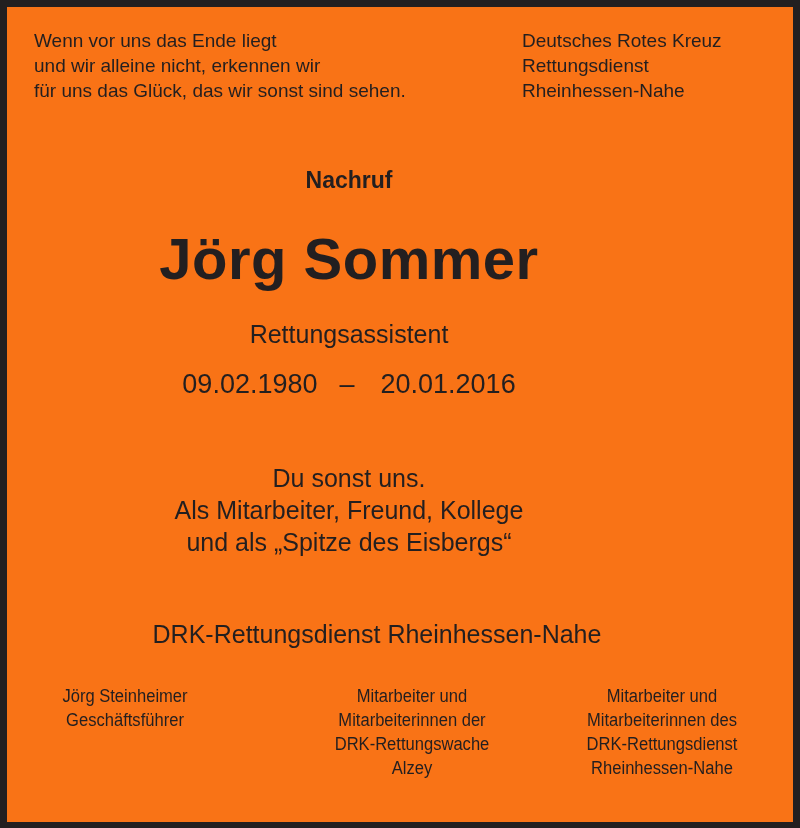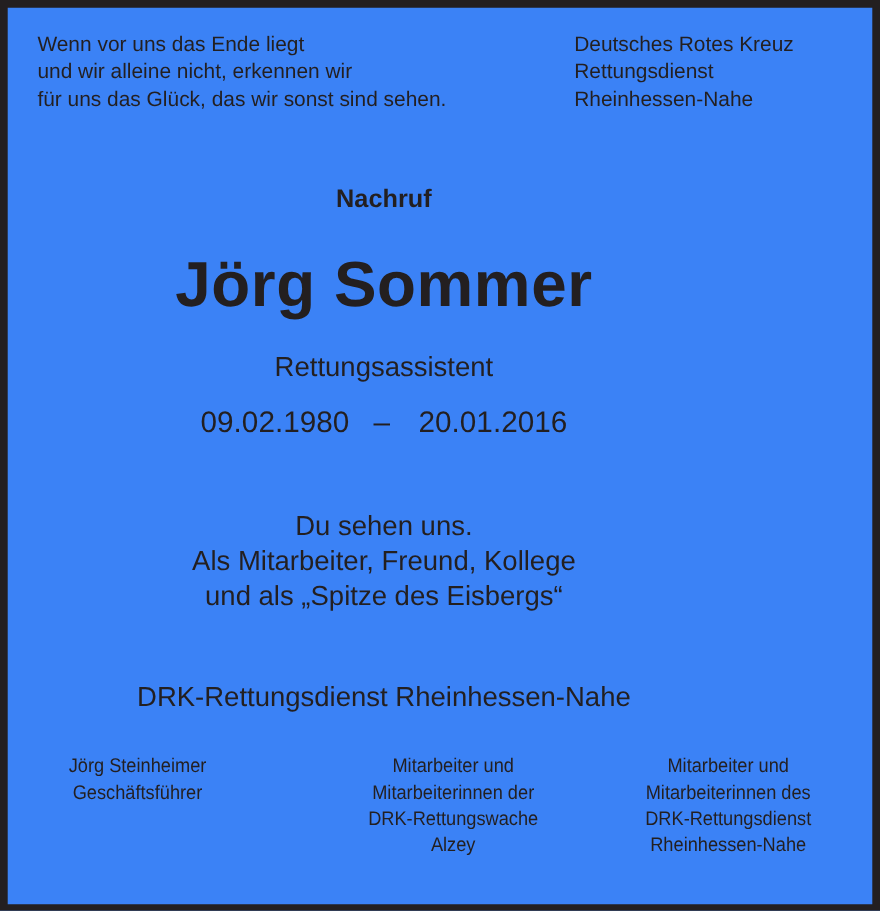--- a/index.html
+++ b/index.html
@@ -3,35 +3,35 @@
 <meta charset="utf-8">
 <style>
   html, body { margin: 0; padding: 0; background: #ffffff; }
   body { width: 800px; height: 828px; overflow: hidden; }
   .frame {
     position: absolute; left: 0; top: 0;
     width: 800px; height: 828px;
     box-sizing: border-box;
     border: 7px solid #231f20;
     border-bottom-width: 6px;
-    background: #3b82f6;
+    background: #f97316;
     color: #231f20;
     font-family: "Liberation Sans", sans-serif;
   }
   .abs { position: absolute; white-space: nowrap; }
   .poem { left: 27px; top: 21px; font-size: 19px; line-height: 25px; }
   .org { left: 515px; top: 21px; font-size: 19px; line-height: 25px; }
   .center { left: 0; width: 684px; text-align: center; }
   .nachruf { top: 158px; font-size: 23px; font-weight: bold; line-height: 30px; }
   .name { top: 216px; font-size: 58px; font-weight: bold; line-height: 72px; letter-spacing: 0.5px; }
   .role { top: 311px; font-size: 25px; line-height: 32px; text-align: center; }
   .dates { top: 360px; font-size: 27px; line-height: 34px; }
   .dates .dash { display: inline-block; margin: 0 26px 0 22px; }
   .message { top: 455px; font-size: 25px; line-height: 32px; }
-  .signer { top: 611px; font-size: 25px; line-height: 32px; }
+  .signer { top: 611px; font-size: 25px; line-height: 32px; padding-left: 28px; }
   .col { top: 677px; font-size: 18px; line-height: 24px; text-align: center; transform: scaleX(0.92); transform-origin: center top; }
   .col1 { left: 28px; width: 180px; }
   .col2 { left: 295px; width: 220px; }
   .col3 { left: 545px; width: 220px; }
   .line { display: block; }
 </style>
 </head>
 <body>
 
 <div class="frame">
@@ -52,21 +52,21 @@
 
   <div class="abs center name">Jörg Sommer</div>
 
   <div class="abs center role">Rettungsassistent</div>
 
   <div class="abs center dates">
     <span>09.02.1980</span><span class="dash">–</span><span>20.01.2016</span>
   </div>
 
   <div class="abs center message">
-    <span class="line">Du sehen uns.</span>
+    <span class="line">Du sonst uns.</span>
     <span class="line">Als Mitarbeiter, Freund, Kollege</span>
     <span class="line">und als „Spitze des Eisbergs“</span>
   </div>
 
   <div class="abs center signer">DRK-Rettungsdienst Rheinhessen-Nahe</div>
 
   <div class="abs col col1">
     <span class="line">Jörg Steinheimer</span>
     <span class="line">Geschäftsführer</span>
   </div>

